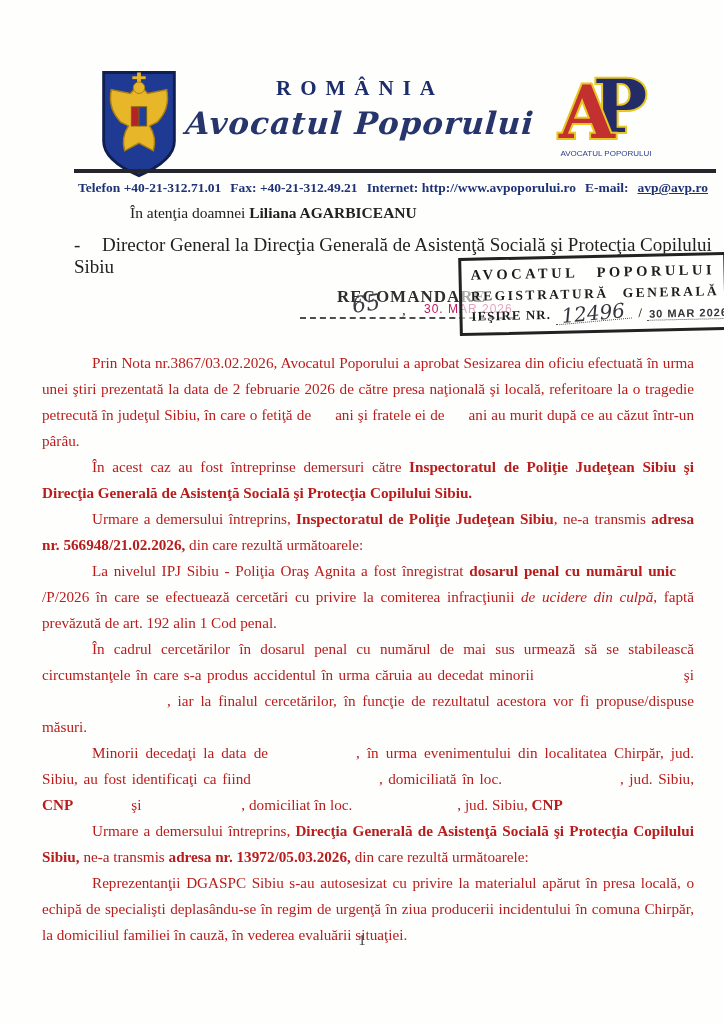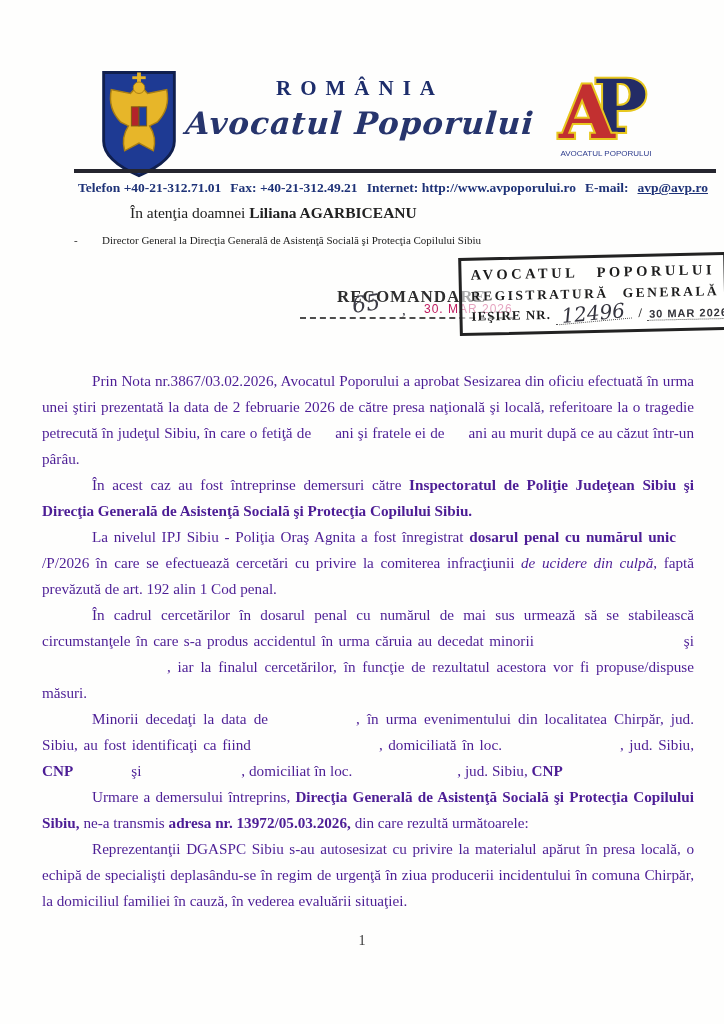--- a/index.html
+++ b/index.html
@@ -16,21 +16,21 @@
   .ap-logo{position:absolute;top:64px;left:550px;width:112px;text-align:center;}
 
   .rule{position:absolute;top:169px;left:74px;width:642px;height:4px;background:#25252e;
         box-shadow:0 -3px 0 -2px #55555e;}
   .contact{position:absolute;top:180px;left:78px;width:636px;font-size:13.5px;font-weight:bold;
            color:#1e3277;white-space:nowrap;}
   .contact span{margin-right:9px;}
   .contact .email{text-decoration:underline;margin-right:0;text-align:center;}
 
   .attention{position:absolute;top:204px;left:130px;font-size:15.5px;color:#222;}
-  .director{position:absolute;top:234px;left:74px;font-size:11px;color:#222;}
+  .director{position:absolute;top:234px;left:74px;font-size:19px;color:#222;}
   .director .dash{display:inline-block;width:28px;}
 
   
   .recomandare{position:absolute;top:287px;left:337px;font-size:17px;letter-spacing:1px;color:#2e2e2e;font-weight:bold;}
   .handwr-row{position:absolute;top:294px;left:300px;width:215px;height:28px;z-index:1;}
   .dashline{position:absolute;bottom:3px;left:0;width:100%;border-bottom:2px dashed #4d4d4d;}
   .hw-65{position:absolute;left:52px;top:-3px;font-family:"DejaVu Serif",serif;font-style:italic;
          font-size:22px;transform:rotate(-9deg);color:#3c3c46;}
   .hw-comma{position:absolute;left:102px;top:8px;font-size:15px;color:#3c3c46;}
   .datestamp1{position:absolute;left:124px;top:8px;font-family:"Liberation Sans",sans-serif;
@@ -45,22 +45,22 @@
   .iesire-label{letter-spacing:1px;}
   .hw-number{font-family:"DejaVu Serif",serif;font-style:italic;font-weight:normal;font-size:20px;
              color:#34343e;transform:rotate(-4deg);margin:0 3px;line-height:15px;
              border-bottom:1px dotted #555;padding:0 6px;}
   .stamp-date{font-family:"Liberation Sans",sans-serif;font-size:11px;font-weight:bold;letter-spacing:1px;
               color:#33333a;border-bottom:1px dotted #555;padding:0 3px;margin-left:2px;}
   .dotfill{display:inline-block;width:14px;border-bottom:1px dotted #555;height:1px;margin:0 1px 3px 1px;}
   .stamp-slash{margin:0 2px;}
 
   
-  .bodytext{position:absolute;top:368px;left:42px;width:652px;font-size:15.2px;line-height:26px;
-            text-align:justify;color:#4c1d95;}
+  .bodytext{position:absolute;top:350px;left:42px;width:652px;font-size:15.2px;line-height:26px;
+            text-align:justify;color:#b91c1c;}
   .bodytext p{margin:0;text-indent:50px;}
   .bodytext b{font-weight:bold;}
   .bodytext i{}
   .blank{display:inline-block;height:1px;}
 
   .page-number{position:absolute;top:933px;left:0;width:100%;text-align:center;font-size:14px;color:#333;}
 </style>
 </head>
 <body>
 
@@ -115,20 +115,21 @@
         <span class="hw-number">12496</span>
         <span class="dotfill"></span>
         <span class="stamp-slash">/</span>
         <span class="stamp-date">30 MAR 2026</span>
     </div>
   </div>
 
   <div class="bodytext">
     <p><span>Prin Nota nr.3867/03.02.2026, Avocatul Poporului a aprobat Sesizarea din oficiu efectuată în urma unei ştiri prezentată la data de 2 februarie 2026 de către presa naţională şi locală, referitoare la o tragedie petrecută în judeţul Sibiu, în care o fetiţă de</span><span class="blank" style="width:24px"></span><span>ani şi fratele ei de</span><span class="blank" style="width:24px"></span><span>ani au murit după ce au căzut într-un pârâu.</span></p>
     <p><span>În acest caz au fost întreprinse demersuri către </span><b>Inspectoratul de Poliţie Judeţean Sibiu şi Direcţia Generală de Asistenţă Socială şi Protecţia Copilului Sibiu.</b></p>
+    <p><span>Urmare a demersului întreprins, </span><b>Inspectoratul de Poliţie Judeţean Sibiu</b><span>, ne-a transmis </span><b>adresa nr. 566948/21.02.2026,</b><span> din care rezultă următoarele:</span></p>
     <p><span>La nivelul IPJ Sibiu - Poliţia Oraş Agnita a fost înregistrat </span><b>dosarul penal cu numărul unic</b><span class="blank" style="width:18px"></span><span>/P/2026 în care se efectuează cercetări cu privire la comiterea infracţiunii </span><i>de ucidere din culpă</i><span>, faptă prevăzută de art. 192 alin 1 Cod penal.</span></p>
     <p><span>În cadrul cercetărilor în dosarul penal cu numărul de mai sus urmează să se stabilească circumstanţele în care s-a produs accidentul în urma căruia au decedat minorii</span><span class="blank" style="width:150px"></span><span>şi</span><span class="blank" style="width:125px"></span><span>, iar la finalul cercetărilor, în funcţie de rezultatul acestora vor fi propuse/dispuse măsuri.</span></p>
     <p><span>Minorii decedaţi la data de</span><span class="blank" style="width:88px"></span><span>, în urma evenimentului din localitatea Chirpăr, jud. Sibiu, au fost identificaţi ca fiind</span><span class="blank" style="width:128px"></span><span>, domiciliată în loc.</span><span class="blank" style="width:118px"></span><span>, jud. Sibiu, </span><b>CNP</b><span class="blank" style="width:58px"></span><span>şi</span><span class="blank" style="width:100px"></span><span>, domiciliat în loc.</span><span class="blank" style="width:105px"></span><span>, jud. Sibiu, </span><b>CNP</b></p>
     <p><span>Urmare a demersului întreprins, </span><b>Direcţia Generală de Asistenţă Socială şi Protecţia Copilului Sibiu,</b><span> ne-a transmis </span><b>adresa nr. 13972/05.03.2026,</b><span> din care rezultă următoarele:</span></p>
     <p><span>Reprezentanţii DGASPC Sibiu s-au autosesizat cu privire la materialul apărut în presa locală, o echipă de specialişti deplasându-se în regim de urgenţă în ziua producerii incidentului în comuna Chirpăr, la domiciliul familiei în cauză, în vederea evaluării situaţiei.</span></p>
   </div>
 
   <div class="page-number">1</div>
 
 </div>

